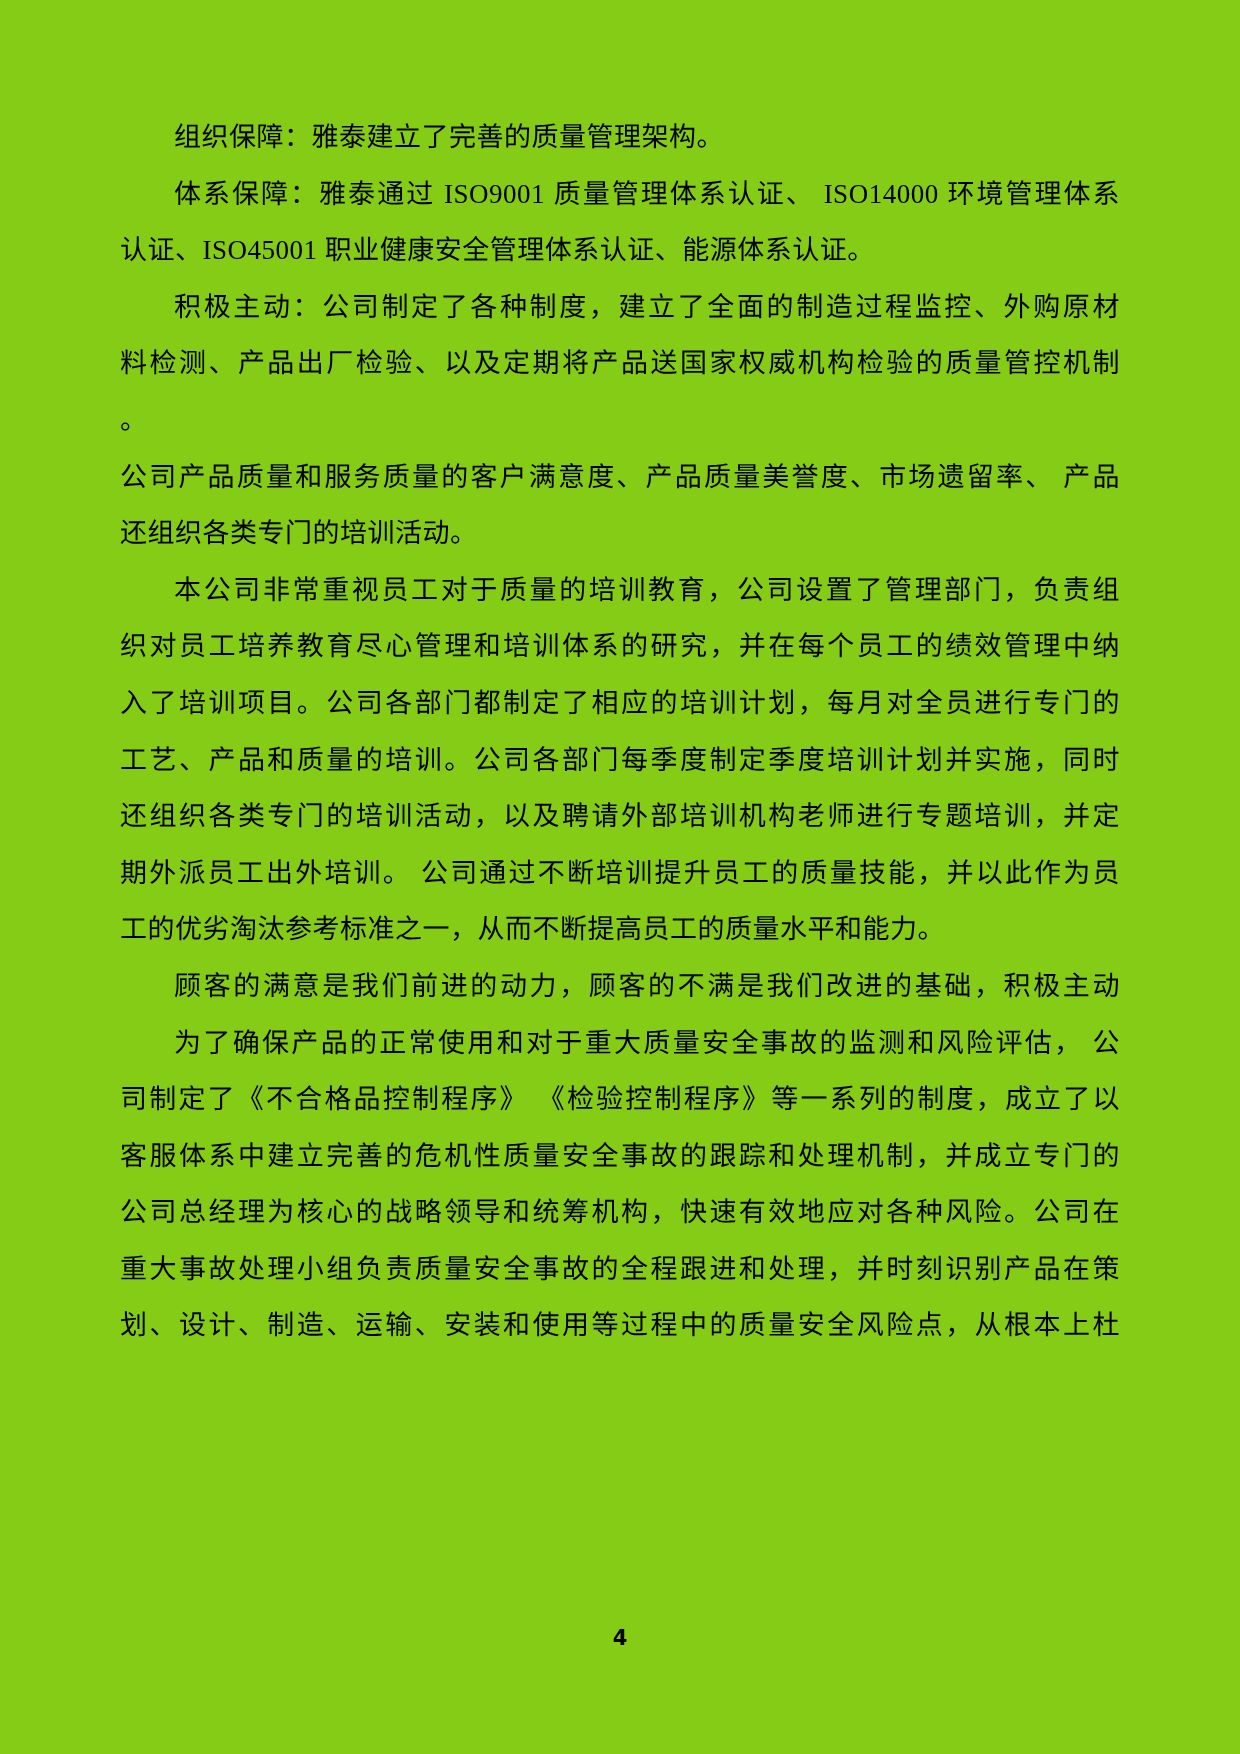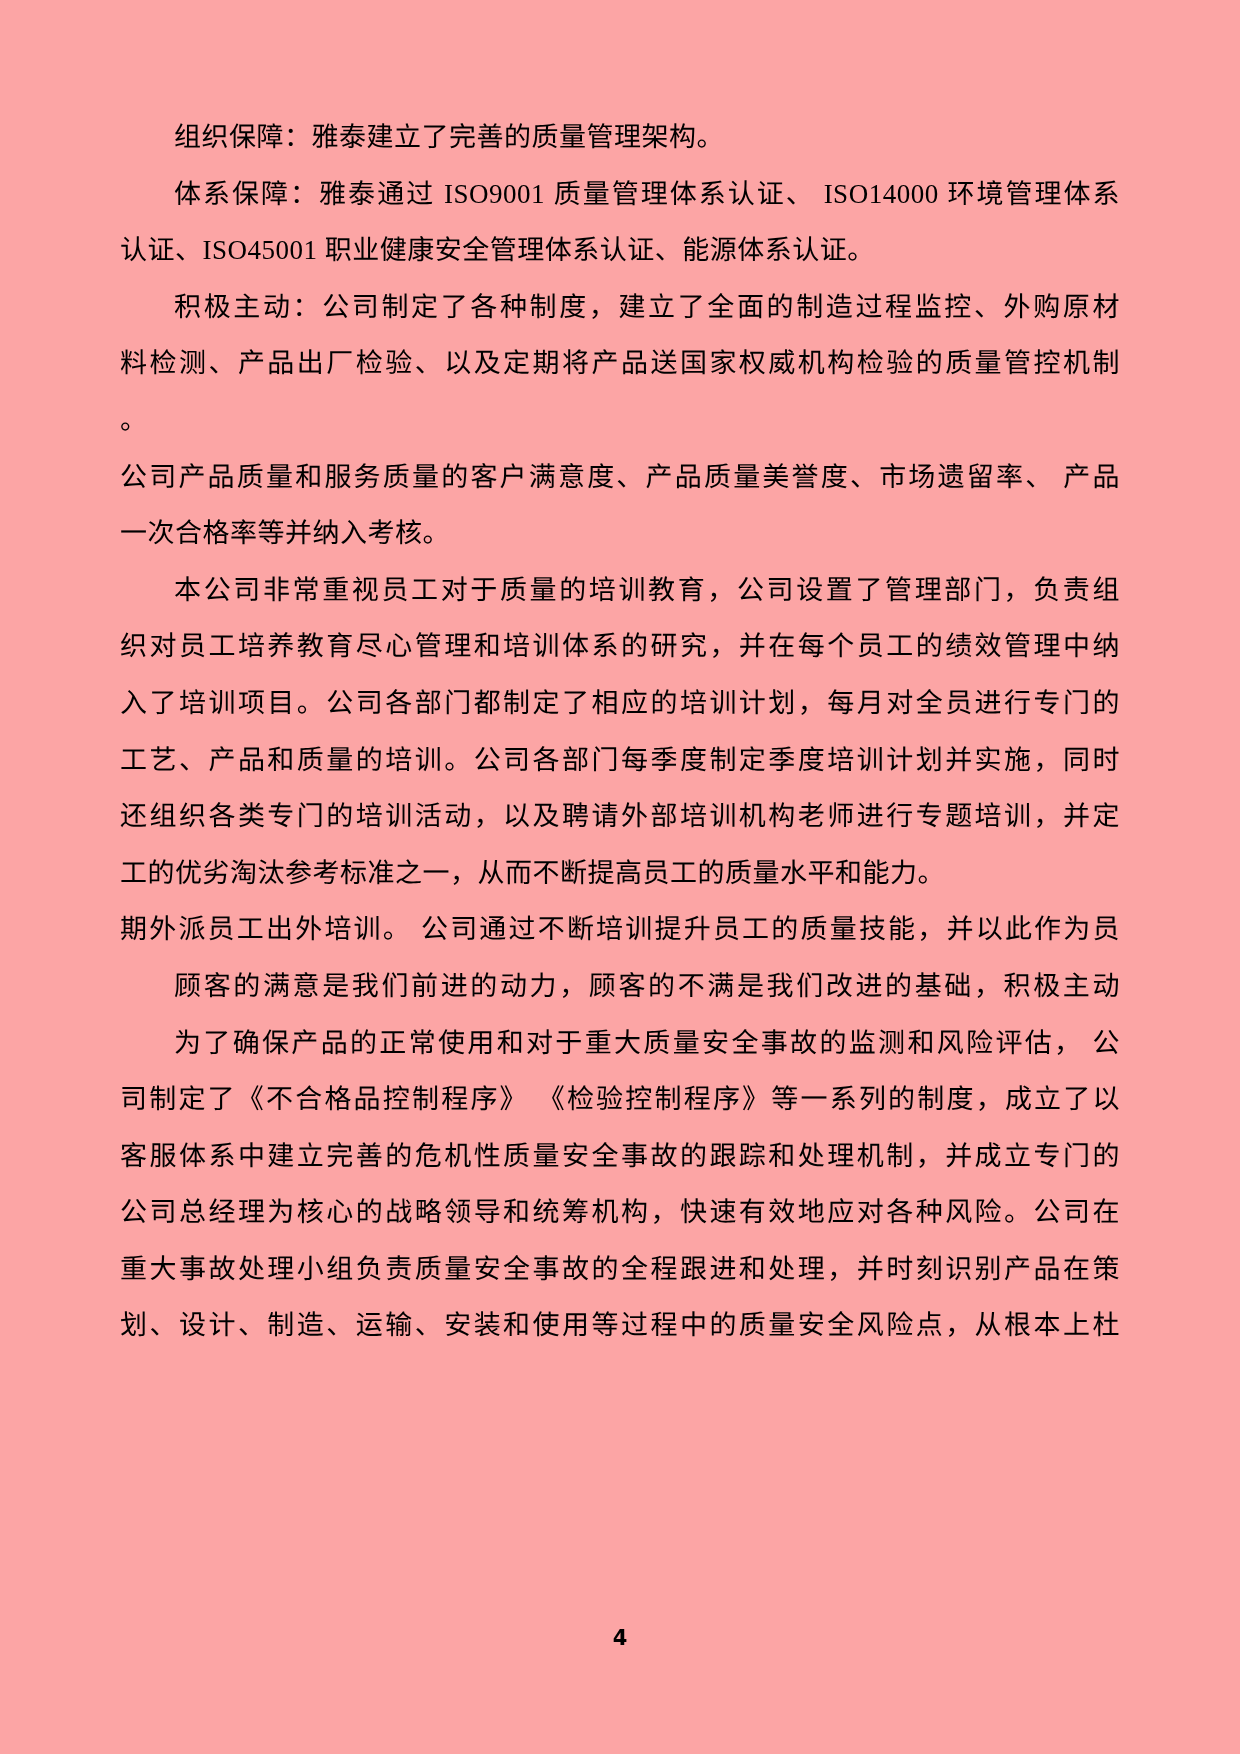--- a/index.html
+++ b/index.html
@@ -4,21 +4,21 @@
 <style>
   html, body {
     margin: 0;
     padding: 0;
     background: #ffffff;
   }
   .page {
     position: relative;
     width: 1240px;
     height: 1754px;
-    background: #fca5a5;
+    background: #84cc16;
     overflow: hidden;
     font-family: "Liberation Serif", "DejaVu Serif", serif;
     color: #000000;
   }
   .content {
     position: absolute;
     left: 120px;
     top: 109px;
     width: 1000px;
   }
@@ -56,28 +56,28 @@
 
 <div class="page">
   <main class="content">
     <div class="line indent">组织保障：雅泰建立了完善的质量管理架构。</div>
     <div class="line indent fill">体系保障：雅泰通过 ISO9001 质量管理体系认证、 ISO14000 环境管理体系</div>
     <div class="line">认证、ISO45001 职业健康安全管理体系认证、能源体系认证。</div>
     <div class="line indent fill">积极主动：公司制定了各种制度，建立了全面的制造过程监控、外购原材</div>
     <div class="line fill">料检测、产品出厂检验、以及定期将产品送国家权威机构检验的质量管控机制</div>
     <div class="line">。</div>
     <div class="line fill">公司产品质量和服务质量的客户满意度、产品质量美誉度、市场遗留率、 产品</div>
-    <div class="line">一次合格率等并纳入考核。</div>
+    <div class="line">还组织各类专门的培训活动。</div>
     <div class="line indent fill">本公司非常重视员工对于质量的培训教育，公司设置了管理部门，负责组</div>
     <div class="line fill">织对员工培养教育尽心管理和培训体系的研究，并在每个员工的绩效管理中纳</div>
     <div class="line fill">入了培训项目。公司各部门都制定了相应的培训计划，每月对全员进行专门的</div>
     <div class="line fill">工艺、产品和质量的培训。公司各部门每季度制定季度培训计划并实施，同时</div>
     <div class="line fill">还组织各类专门的培训活动，以及聘请外部培训机构老师进行专题培训，并定</div>
+    <div class="line fill">期外派员工出外培训。 公司通过不断培训提升员工的质量技能，并以此作为员</div>
     <div class="line">工的优劣淘汰参考标准之一，从而不断提高员工的质量水平和能力。</div>
-    <div class="line fill">期外派员工出外培训。 公司通过不断培训提升员工的质量技能，并以此作为员</div>
     <div class="line indent fill">顾客的满意是我们前进的动力，顾客的不满是我们改进的基础，积极主动</div>
     <div class="line indent fill">为了确保产品的正常使用和对于重大质量安全事故的监测和风险评估， 公</div>
     <div class="line fill">司制定了《不合格品控制程序》 《检验控制程序》等一系列的制度，成立了以</div>
     <div class="line fill">客服体系中建立完善的危机性质量安全事故的跟踪和处理机制，并成立专门的</div>
     <div class="line fill">公司总经理为核心的战略领导和统筹机构，快速有效地应对各种风险。公司在</div>
     <div class="line fill">重大事故处理小组负责质量安全事故的全程跟进和处理，并时刻识别产品在策</div>
     <div class="line fill">划、设计、制造、运输、安装和使用等过程中的质量安全风险点，从根本上杜</div>
   </main>
   <footer class="footer">
     <span class="page-number">4</span>

